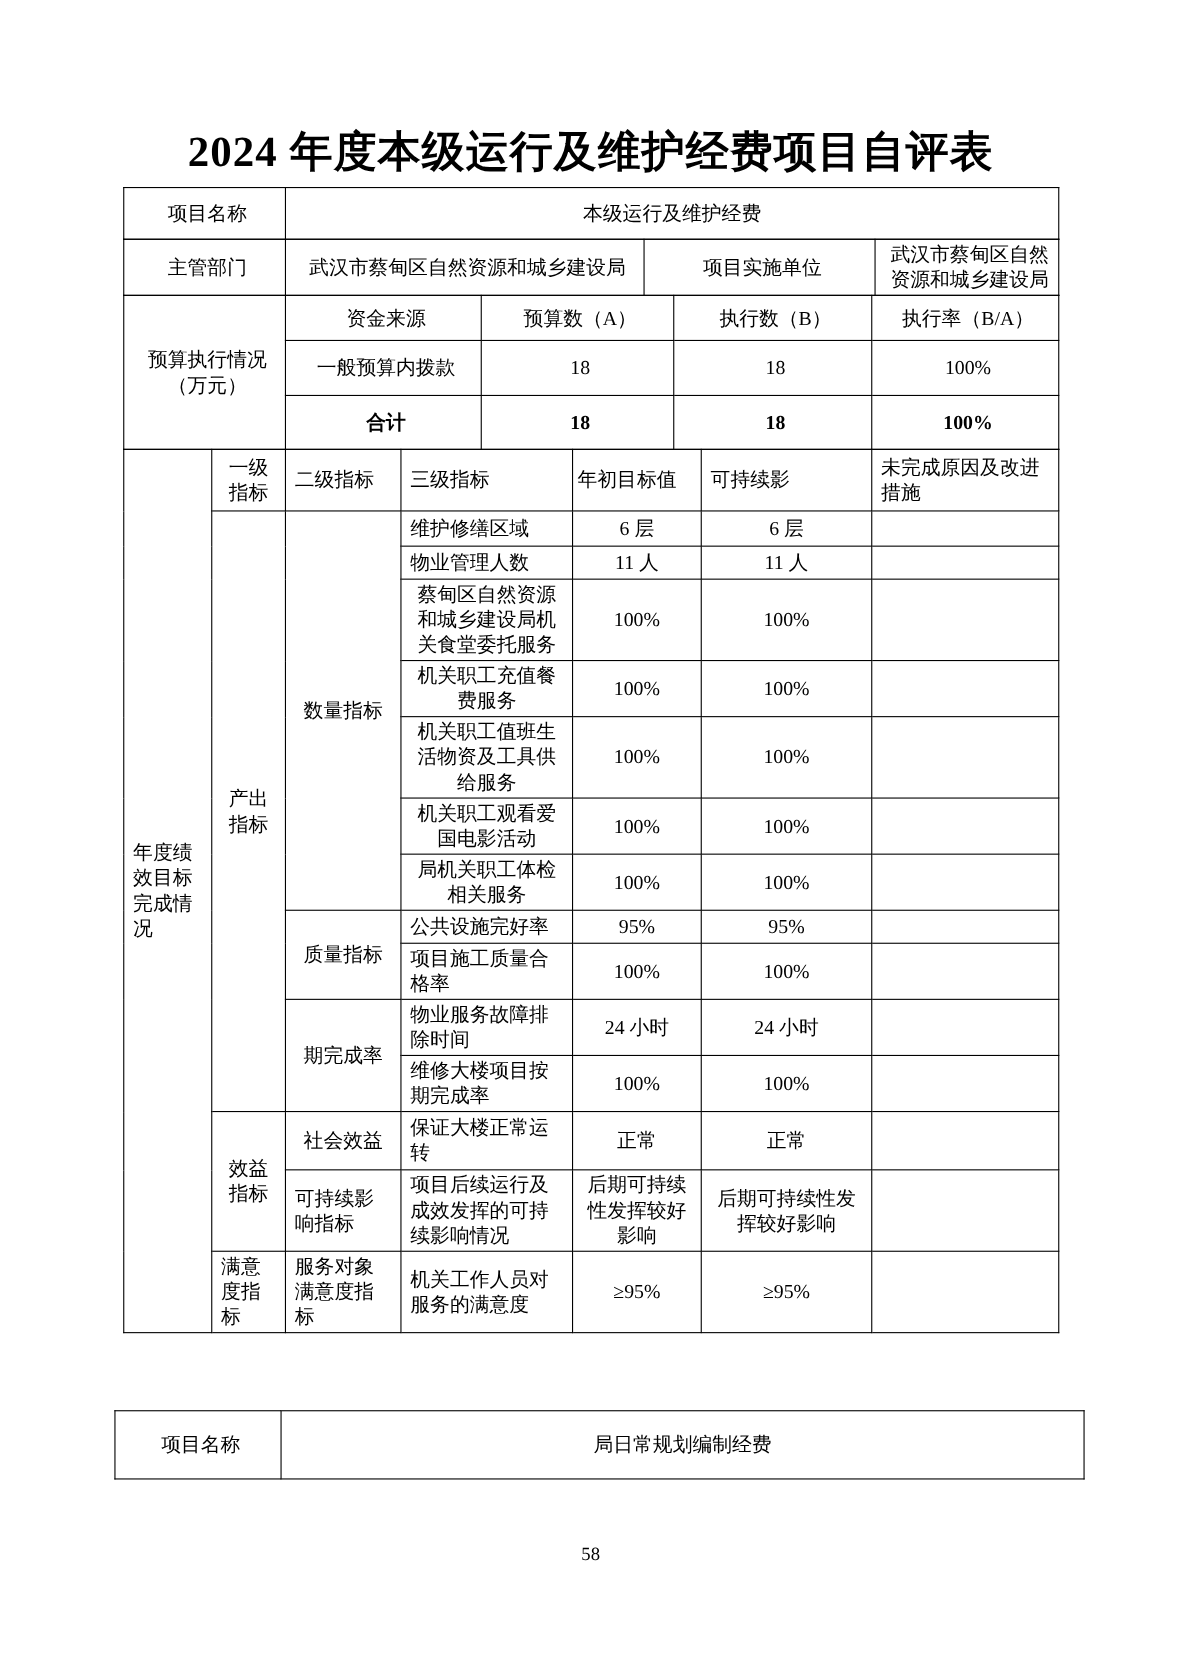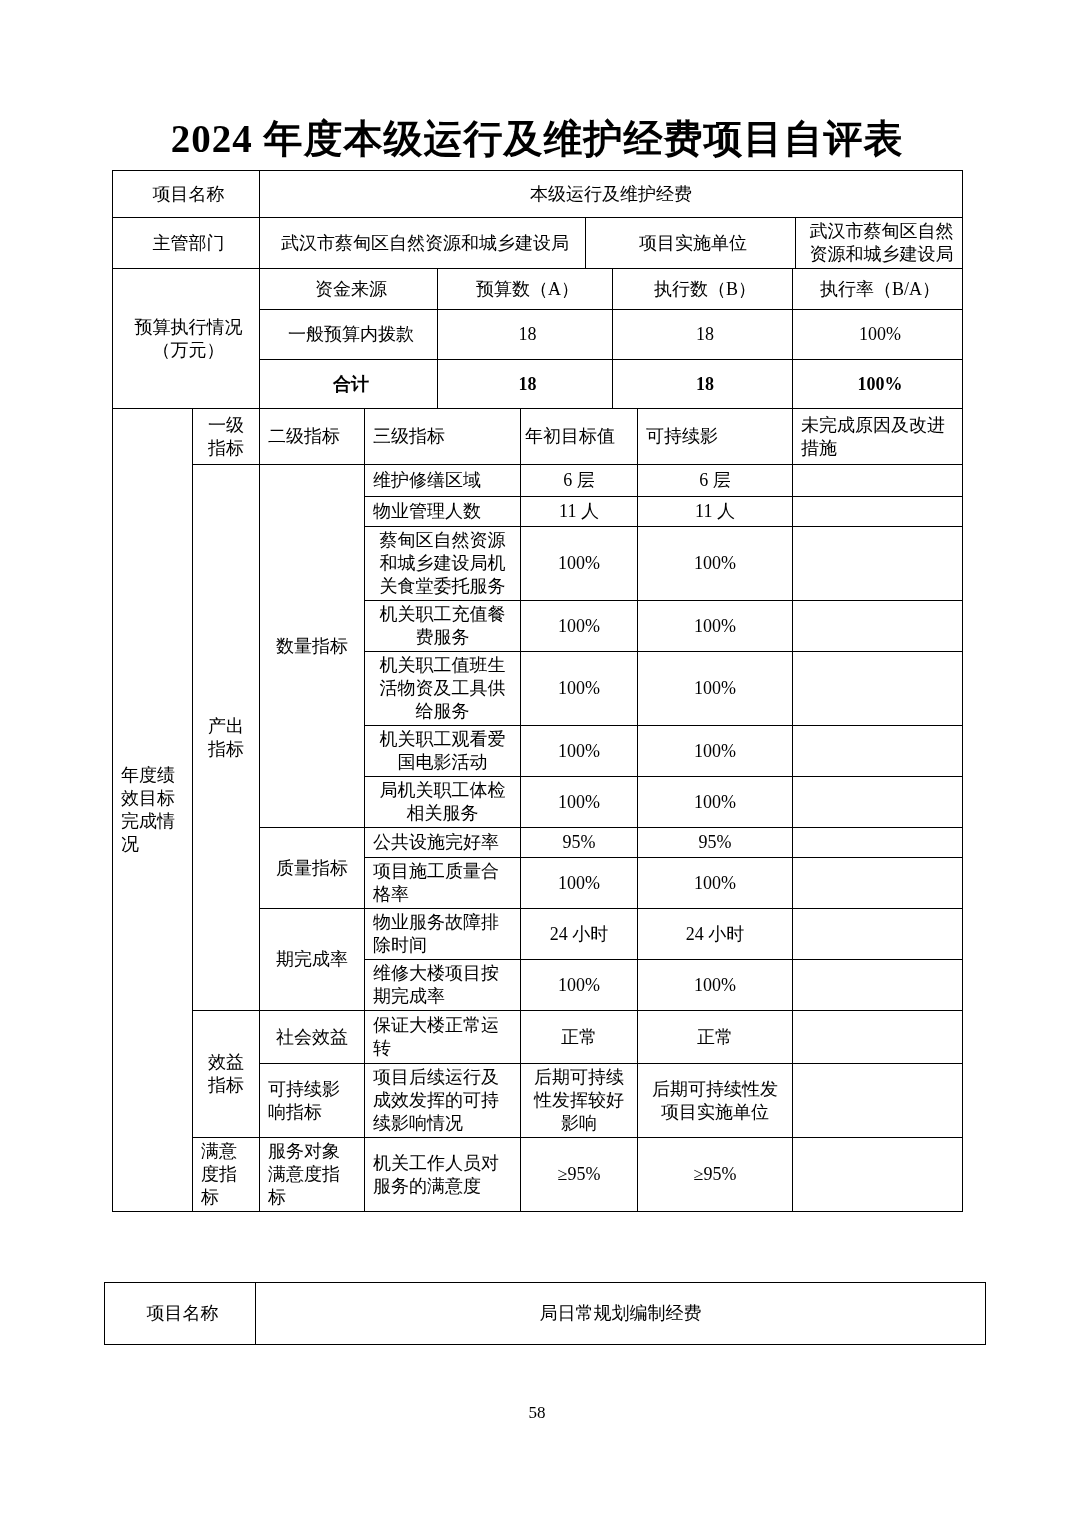--- a/index.html
+++ b/index.html
@@ -248,21 +248,21 @@
     <tr style="height:73px;">
       <td>可持续影
 响指标</td>
       <td>项目后续运行及
 成效发挥的可持
 续影响情况</td>
       <td class="c" style="padding:0 4px;margin-top:40px;">后期可持续
 性发挥较好
 影响</td>
       <td class="c">后期可持续性发
-项目实施单位</td>
+挥较好影响</td>
       <td></td>
     </tr>
     <tr style="height:66px;margin-left:16px;">
       <td>满意
 度指
 标</td>
       <td>服务对象
 满意度指
 标</td>
       <td>机关工作人员对

